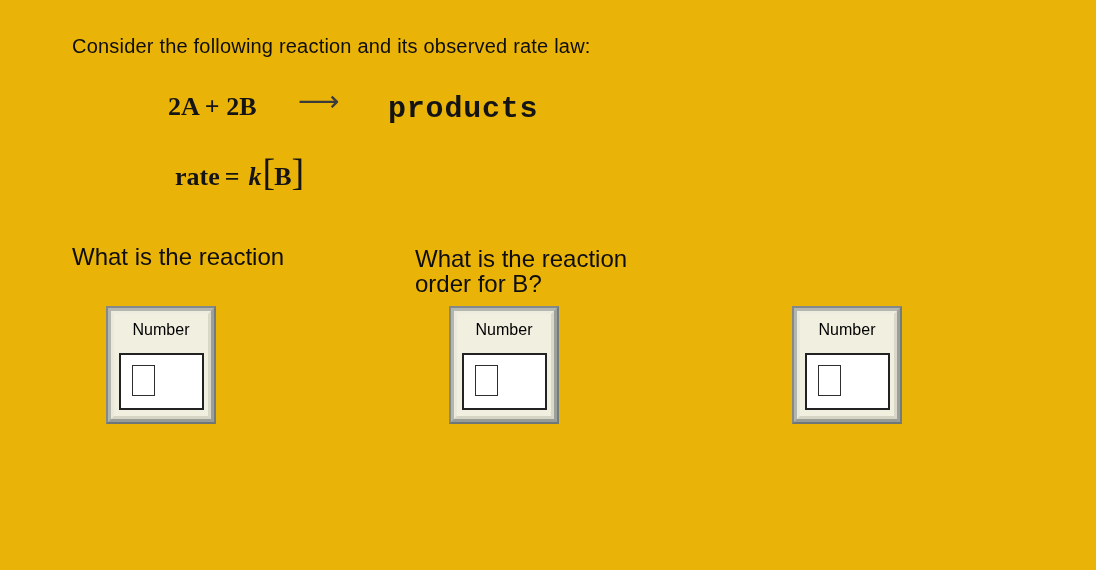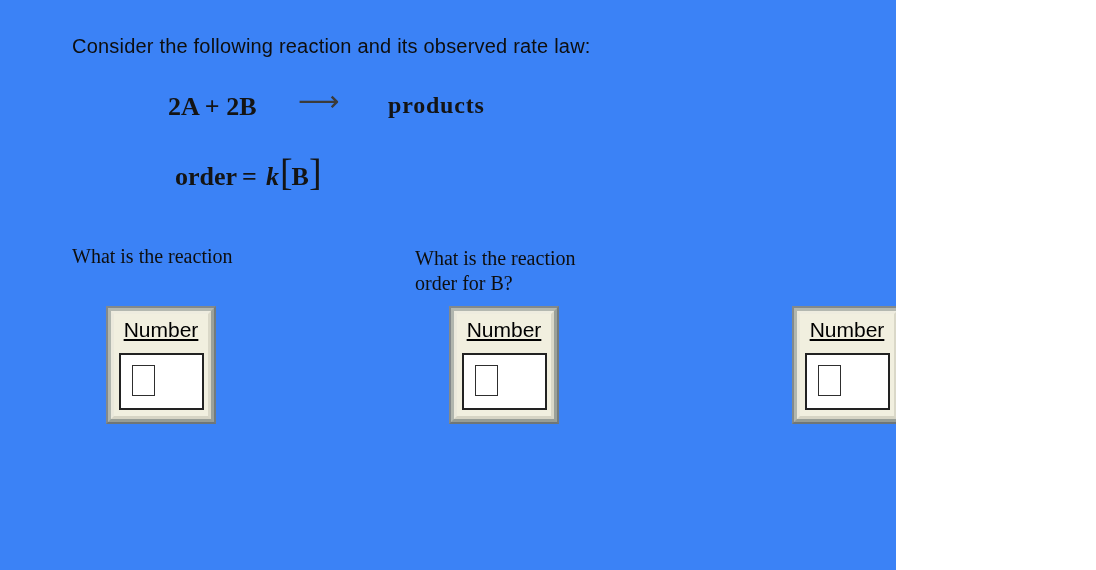--- a/index.html
+++ b/index.html
@@ -1,49 +1,49 @@
 <!DOCTYPE html>
 <html><head>
 <meta charset="utf-8">
 <style>
   html,body { margin:0; padding:0; background:#ffffff; }
   .screen {
-    position:relative; width:896px; height:570px; background:#3b82f6;
+    position:relative; width:1096px; height:570px; background:#eab308;
     overflow:hidden; font-family:"Liberation Sans", sans-serif; color:#0e0e0e;
   }
   .title {
     position:absolute; left:72px; top:35px;
     font-size:20px; letter-spacing:0.2px; color:#0e0e0e;
   }
   
   .eq-reactants {
     position:absolute; left:168px; top:92px;
     font-family:"Liberation Serif", serif; font-weight:700; font-size:26px; color:#141414;
     white-space:pre;
   }
   .eq-arrow {
     position:absolute; left:298px; top:84px;
     font-family:"DejaVu Sans", sans-serif; font-size:29px; color:#3b3b3b;
   }
   .eq-products {
     position:absolute; left:388px; top:92px;
-    font-family:Liberation Serif, serif; font-weight:700; font-size:24px;
+    font-family:Liberation Mono, monospace; font-weight:700; font-size:30px;
     letter-spacing:0.8px; color:#141414;
   }
   
   .rate-law {
     position:absolute; left:175px; top:159px;
     font-family:"Liberation Serif", serif; font-weight:700; font-size:26px;
     line-height:26px; color:#141414; white-space:nowrap;
   }
   .rl-eq { margin:0 9px 0 5px; }
   .rl-k  { font-style:italic; margin-right:1px; }
   .rl-bracket { font-weight:400; font-size:38px; letter-spacing:-1px; }
   
-  .q { position:absolute; width:310px; font-size:20px; line-height:25px; color:#0e0e0e;font-family:Liberation Serif, serif; }
+  .q { position:absolute; width:310px; font-size:24px; line-height:25px; color:#0e0e0e; }
   .q1 { left:72px;  top:244px; }
   .q2 { left:415px; top:246px; }
   .q3 { left:758px; top:246px; }
   
   .widget {
     position:absolute; width:110px; height:118px; box-sizing:border-box;
     border:2px solid; border-color:#83898b #747b7c #6f7677 #83898b;
     background:#f1efdf;
   }
   .w1 { left:106px; top:306px; }
@@ -52,21 +52,21 @@
   .w-mid {
     width:100%; height:100%; box-sizing:border-box;
     border:3px solid; border-color:#b4b8b0 #9ba19a #979d96 #b1b6ae;
   }
   .w-inner {
     width:100%; height:100%; box-sizing:border-box;
     border:3px solid; border-color:#eeecdf #dad8c8 #d6d4c4 #ebe9dc;
     background:#f1efdf;
     display:flex; flex-direction:column; align-items:center;
   }
-  .w-label { margin-top:6px; font-size:21px; line-height:20px; color:#000000;text-decoration:underline; }
+  .w-label { margin-top:6px; font-size:16px; line-height:20px; color:#000000; }
   .w-field {
     margin-top:13px; width:85px; height:57px; box-sizing:border-box;
     background:#ffffff; border:2px solid #222222; position:relative; cursor:text;
   }
   .w-answer {
     position:absolute; left:11px; top:10px; width:23px; height:31px;
     box-sizing:border-box; border:1px solid #2e2e2e; background:#ffffff;
     padding:0; margin:0; font-family:"Liberation Sans", sans-serif; font-size:16px;
     text-align:center; outline:none;
   }
@@ -77,21 +77,21 @@
 <div class="screen">
 
   <div class="title">Consider the following reaction and its observed rate law:</div>
 
   <div>
     <span class="eq-reactants">2A + 2B</span>
     <span class="eq-arrow">⟶</span>
     <span class="eq-products">products</span>
   </div>
 
-  <div class="rate-law"><span>order</span><span class="rl-eq">=</span><span class="rl-k">k</span><span class="rl-bracket">[</span><span>B</span><span class="rl-bracket">]</span></div>
+  <div class="rate-law"><span>rate</span><span class="rl-eq">=</span><span class="rl-k">k</span><span class="rl-bracket">[</span><span>B</span><span class="rl-bracket">]</span></div>
 
   <div class="q q1">
     <div>What is the reaction</div>
   </div>
   <div class="q q2">
     <div>What is the reaction</div>
     <div>order for B?</div>
   </div>
 
   <div class="widget w1">

